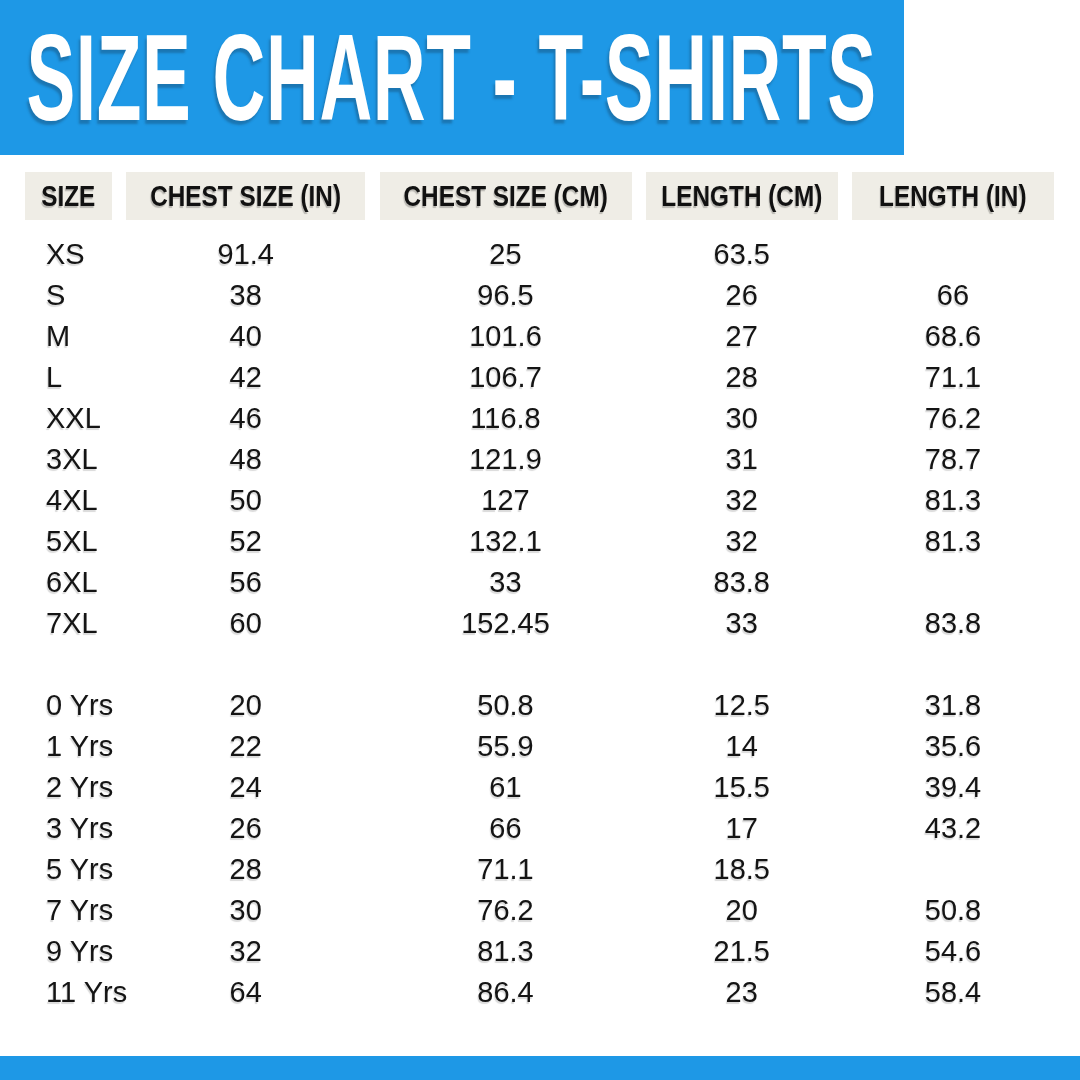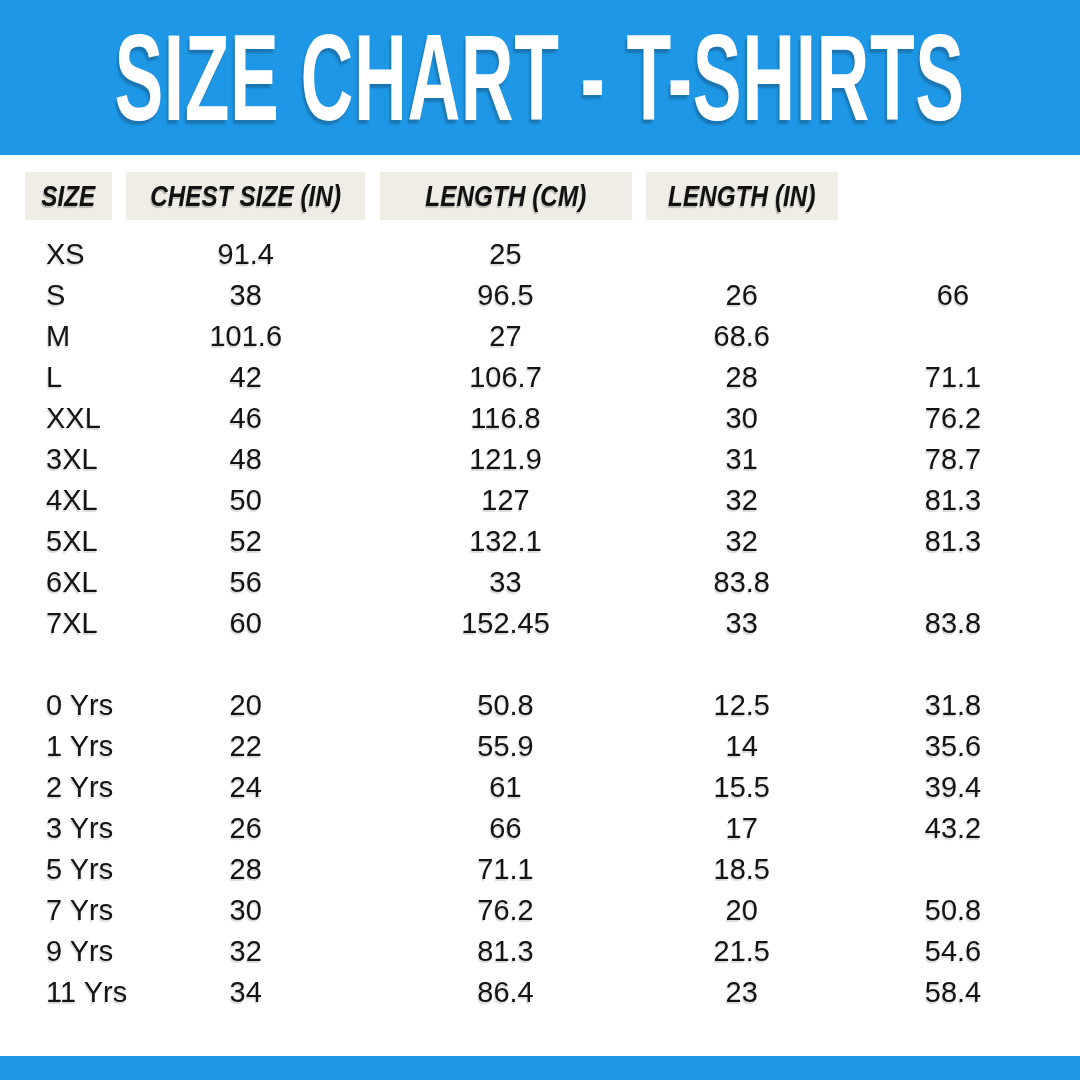--- a/index.html
+++ b/index.html
@@ -5,21 +5,21 @@
   * { margin: 0; padding: 0; box-sizing: border-box; }
   html, body {
     width: 1080px; height: 1080px;
     background: #ffffff;
     overflow: hidden;
     font-family: "Liberation Sans", sans-serif;
     position: relative;
   }
   
   .banner {
-    width: 1080px; height: 155px;
+    width: 904px; height: 155px;
     background: var(--banner-blue, #1E98E6);
     display: flex; align-items: center; justify-content: center;
     overflow: visible;
   }
   .banner h1 {
     color: #ffffff;
     font-size: 122px;
     font-weight: bold;
     line-height: 1;
     white-space: nowrap;
@@ -38,21 +38,20 @@
     grid-template-columns: 87px 239px 252px 192px 202px;
     column-gap: 14.25px;
     align-items: center;
   }
   .header-row { height: 48px; margin-bottom: 14px; }
   .header-row .hcell {
     background: var(--header-bg, #EFEDE6);
     height: 48px;
     display: flex; align-items: center; justify-content: center;
     overflow: visible;
-    font-style: italic;
   }
   .header-row .hcell span {
     display: inline-block;
     font-weight: bold;
     font-size: 29px;
     color: #111111;
     white-space: nowrap;
     transform: scaleX(0.84);
     transform-origin: center center;
     text-shadow: -1px 2px 1px rgba(0,0,0,0.22);
@@ -87,42 +86,47 @@
 
 <div class="table-wrap">
   <div class="grid-row header-row">
     <div class="hcell">
         <span>SIZE</span>
       </div>
     <div class="hcell">
         <span>CHEST SIZE (IN)</span>
       </div>
     <div class="hcell">
+        <span>CHEST SIZE (CM)</span>
+      </div>
+    <div class="hcell">
         <span>LENGTH (CM)</span>
       </div>
     <div class="hcell">
         <span>LENGTH (IN)</span>
       </div>
   </div>
 
   <div id="adult-rows">
       <div class="grid-row row">
         <div class="cell size-col">XS</div>
         <div class="cell">91.4</div>
         <div class="cell">25</div>
+        <div class="cell">63.5</div>
       </div>
       <div class="grid-row row">
         <div class="cell size-col">S</div>
         <div class="cell">38</div>
         <div class="cell">96.5</div>
         <div class="cell">26</div>
         <div class="cell">66</div>
       </div>
       <div class="grid-row row">
         <div class="cell size-col">M</div>
+        <div class="cell">40</div>
         <div class="cell">101.6</div>
         <div class="cell">27</div>
         <div class="cell">68.6</div>
       </div>
       <div class="grid-row row">
         <div class="cell size-col">L</div>
         <div class="cell">42</div>
         <div class="cell">106.7</div>
         <div class="cell">28</div>
         <div class="cell">71.1</div>
@@ -214,21 +218,21 @@
       </div>
       <div class="grid-row row">
         <div class="cell size-col">9 Yrs</div>
         <div class="cell">32</div>
         <div class="cell">81.3</div>
         <div class="cell">21.5</div>
         <div class="cell">54.6</div>
       </div>
       <div class="grid-row row">
         <div class="cell size-col">11 Yrs</div>
-        <div class="cell">34</div>
+        <div class="cell">64</div>
         <div class="cell">86.4</div>
         <div class="cell">23</div>
         <div class="cell">58.4</div>
       </div>
     </div>
 </div>
 
 <div class="footer-bar"></div>
 
 </body></html>

